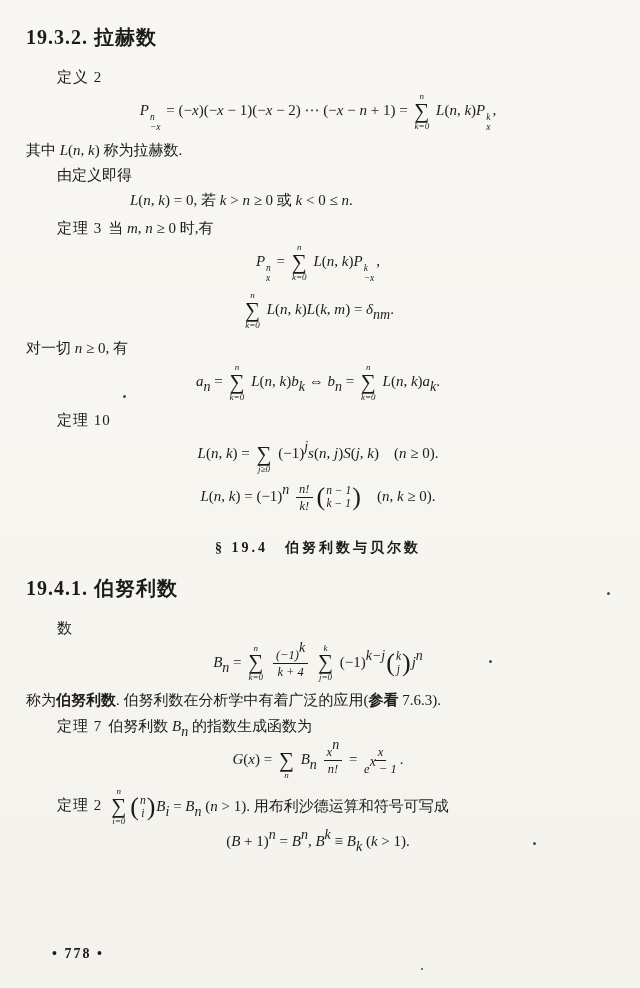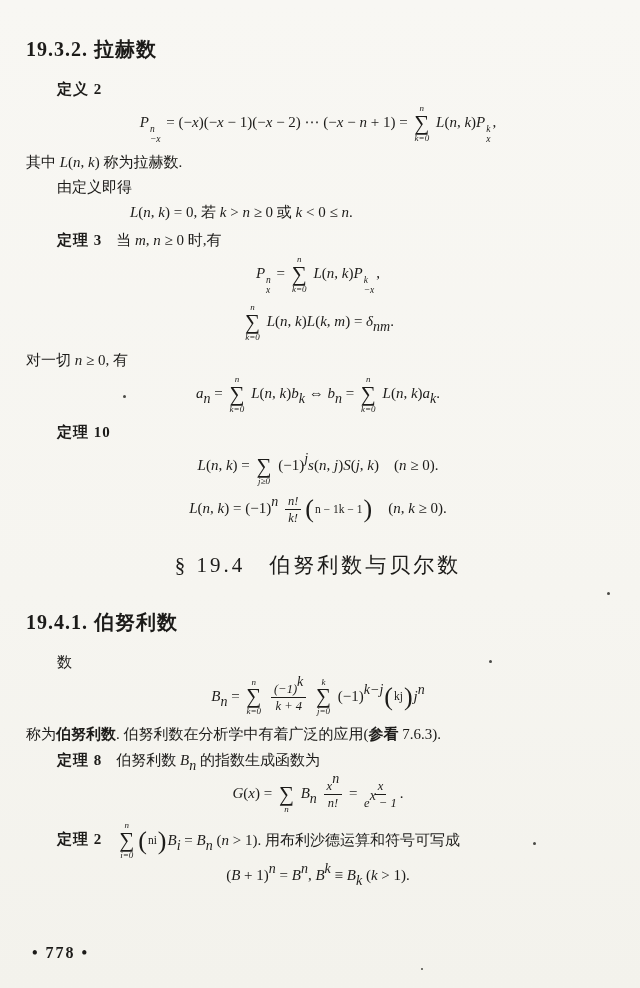--- a/index.html
+++ b/index.html
@@ -6,46 +6,46 @@
   html,body{margin:0;padding:0;}
   body{
     width:640px;height:988px;overflow:hidden;
     background:var(--paper);
     font-family:"Liberation Serif","DejaVu Serif",serif;
     color:var(--ink);
   }
   .page{
     position:relative;box-sizing:border-box;
     width:640px;height:988px;
-    padding:36px 30px 0 26px;
+    padding:24px 30px 0 26px;
     font-size:15px;
     background:linear-gradient(180deg,#f8f7f3 0%,#f6f5f0 60%,#f3f2ec 100%);
   }
   .h-sub{font-size:20px;font-weight:bold;margin:0 0 16px 0;letter-spacing:1px;}
-  .h-sec{font-size:21px;font-weight:normal;text-align:center;margin:26px 0 30px 0;letter-spacing:3px;}
+  .h-sec{font-size:14px;font-weight:bold;text-align:center;margin:26px 0 18px 0;letter-spacing:3px;}
   .line{margin:0 0 5px 0;line-height:1.35;}
   .indent{margin-left:31px;}
-  .bold-label{font-weight:bold;letter-spacing:1px;}
-  .after-label{margin-left:14px;}
+  .bold-label{font-weight:normal;letter-spacing:1px;}
+  .after-label{margin-left:6px;}
   .formula{text-align:center;margin:2px 0 7px 0;line-height:1.25;}
   .formula-left{margin:0 0 6px 104px;line-height:1.45;}
   .sum{display:inline-flex;flex-direction:column;align-items:center;vertical-align:middle;line-height:1;margin:0 3px;}
   .slim{font-size:9px;font-style:italic;line-height:1.1;min-height:9px;}
   .sig{font-size:21px;line-height:.95;font-style:normal;}
   .ss{display:inline-flex;flex-direction:column;align-items:flex-start;vertical-align:-0.45em;line-height:1;font-size:9.5px;font-style:italic;margin:0 2px 0 1px;row-gap:1px;}
   .frac{display:inline-flex;flex-direction:column;align-items:center;vertical-align:middle;font-size:12.5px;line-height:1.15;margin:0 3px;font-style:italic;}
   .frac .num{border-bottom:1px solid currentColor;padding:0 3px 1px;}
   .frac .den{padding-top:1px;}
   .binom{display:inline-flex;align-items:center;vertical-align:middle;margin:0 1px;}
   .bp{font-size:26px;line-height:1;font-weight:normal;}
-  .bcol{display:inline-flex;flex-direction:row;align-items:center;font-size:11.5px;line-height:1.2;padding:0 1px;}
+  .bcol{display:inline-flex;flex-direction:column;align-items:center;font-size:11.5px;font-style:italic;line-height:1.2;padding:0 1px;}
   sub,sup{font-style:italic;font-size:14px;line-height:0;}
   sub{vertical-align:-0.35em;}
   sup{vertical-align:0.5em;}
-  .page-number{position:absolute;left:32px;bottom:26px;font-weight:bold;font-size:16px;letter-spacing:2px;}
+  .page-number{position:absolute;left:52px;bottom:26px;font-weight:bold;font-size:14px;letter-spacing:2px;}
   .speck{position:absolute;background:#4a4a46;border-radius:50%;}
 </style>
 </head>
 <body>
 
 <div class="page">
 
   <h1 class="h-sub">19.3.2. 拉赫数</h1>
 
   <p class="line indent"><span class="bold-label">定义 2</span></p>
@@ -139,21 +139,21 @@
         <span class="bp">(</span>
         <span class="bcol">
           <span>k</span>
           <span>j</span>
         </span>
         <span class="bp">)</span>
       </span><i>j</i><sup>n</sup></div>
 
   <p class="line">称为<b>伯努利数</b>. 伯努利数在分析学中有着广泛的应用(<b>参看</b> 7.6.3).</p>
 
-  <p class="line indent"><span class="bold-label">定理 8</span><span class="after-label">伯努利数 <i>B</i><sub>n</sub> 的指数生成函数为</span></p>
+  <p class="line indent"><span class="bold-label">定理 7</span><span class="after-label">伯努利数 <i>B</i><sub>n</sub> 的指数生成函数为</span></p>
 
   <div class="formula"><i>G</i>(<i>x</i>) = <span class="sum">
         <span class="slim">&nbsp;</span>
         <span class="sig">∑</span>
         <span class="slim">n</span>
       </span> <i>B</i><sub>n</sub> <span class="frac">
         <span class="num">x<sup>n</sup></span>
         <span class="den">n!</span>
       </span> = <span class="frac">
         <span class="num">x</span>

